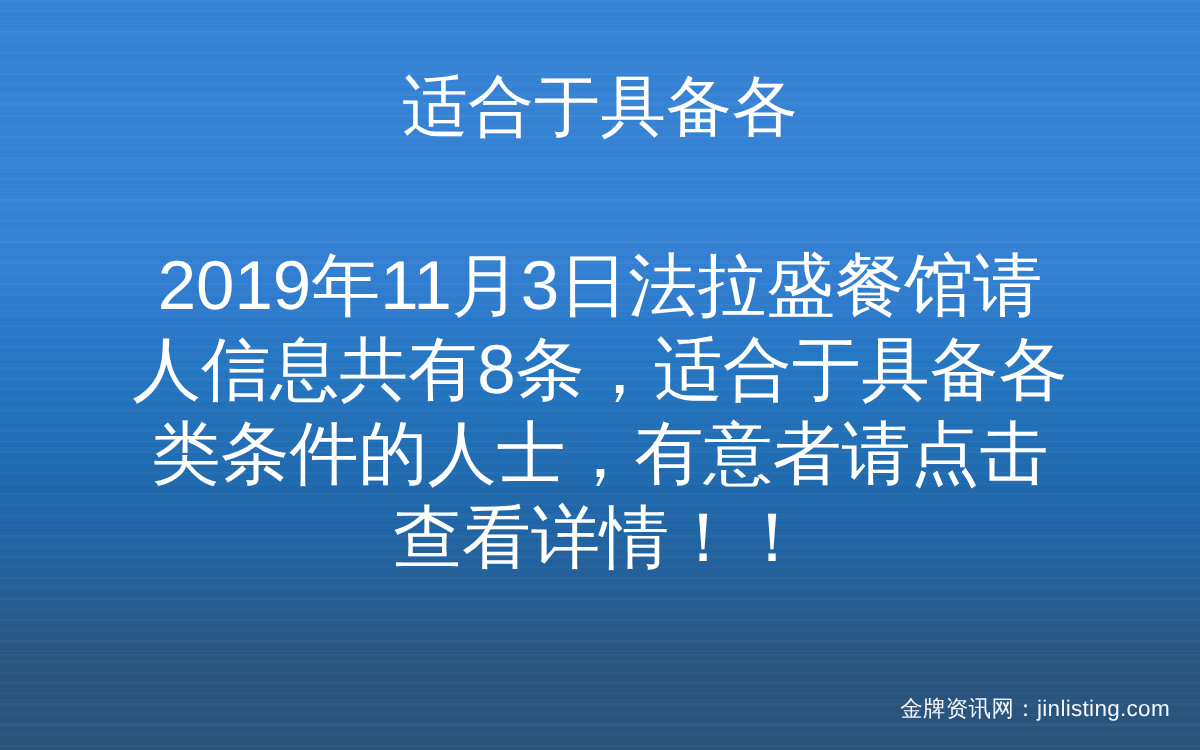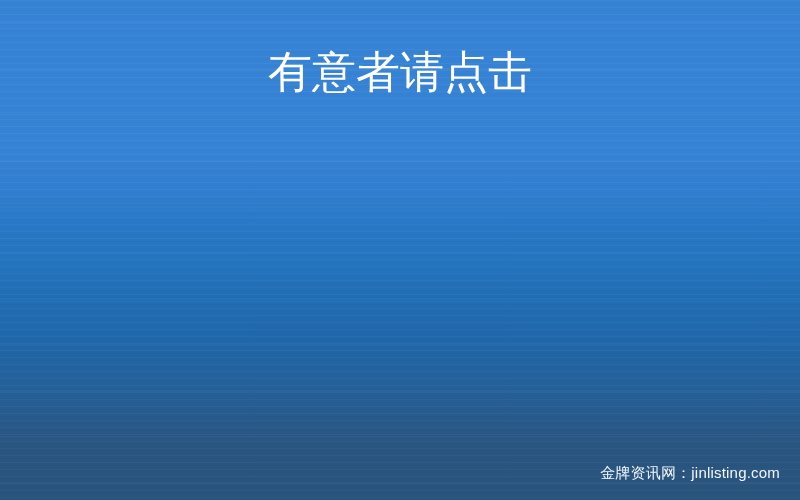--- a/index.html
+++ b/index.html
@@ -122,20 +122,26 @@
 </head>
 <body>
 
 <div id="poster">
 
   <div class="banding"></div>
   <div class="streaks"></div>
 
   <div class="content">
 
-    <div class="poster-title">有意者请点击</div>
+    <div class="poster-title">适合于具备各</div>
 
+    <div class="poster-body">
+      <span class="line">2019年11月3日法拉盛餐馆请</span>
+      <span class="line">人信息共有8条，适合于具备各</span>
+      <span class="line">类条件的人士，有意者请点击</span>
+      <span class="line">查看详情！！</span>
+    </div>
 
   </div>
 
   <div class="watermark">金牌资讯网：jinlisting.com</div>
 
 </div>
 
 </body></html>

